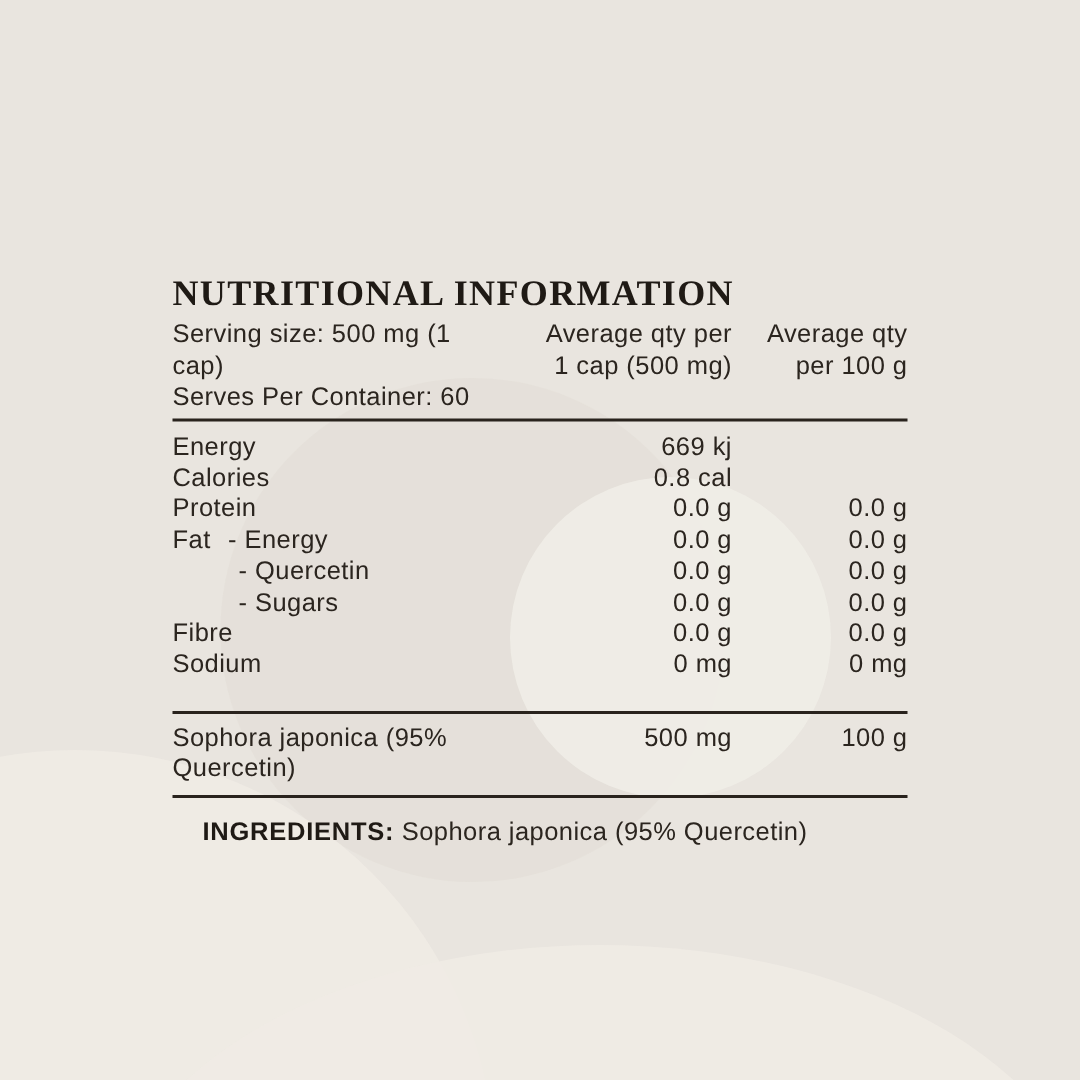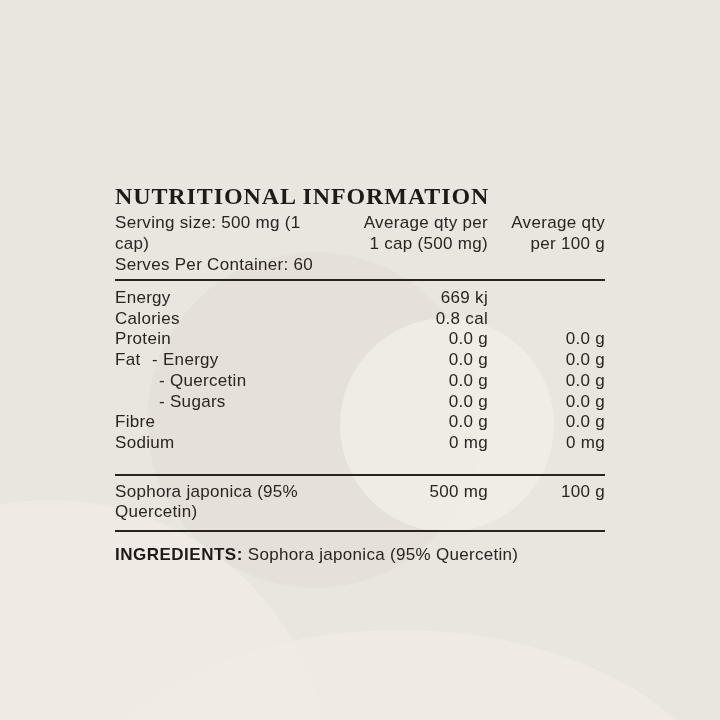--- a/index.html
+++ b/index.html
@@ -37,21 +37,21 @@
     display:grid; grid-template-columns:1fr 115px 117px;
     font-size:17px; line-height:20.7px; letter-spacing:.3px;
   }
   .v { text-align:right; }
   .indent { padding-left:44px; }
   .prefix { display:inline-block; width:37px; }
 
   .active-wrap { padding:6px 0 7px; }
 
   .ingredients { margin-top:13px; font-size:17px; line-height:20px; letter-spacing:.3px; }
-  .ingredients .ing-label { font-weight:bold; letter-spacing:.5px; color:#1f1a15; margin-right:5px; }
+  .ingredients .ing-label { font-weight:bold; letter-spacing:.5px; color:#1f1a15; margin-right:5px;margin-left:20px; }
 </style>
 </head>
 <body>
 
 <div class="canvas">
 
   <div class="blob blob-dark"></div>
   <div class="blob blob-light1"></div>
   <div class="blob blob-light2"></div>
   <div class="blob blob-light3"></div>

